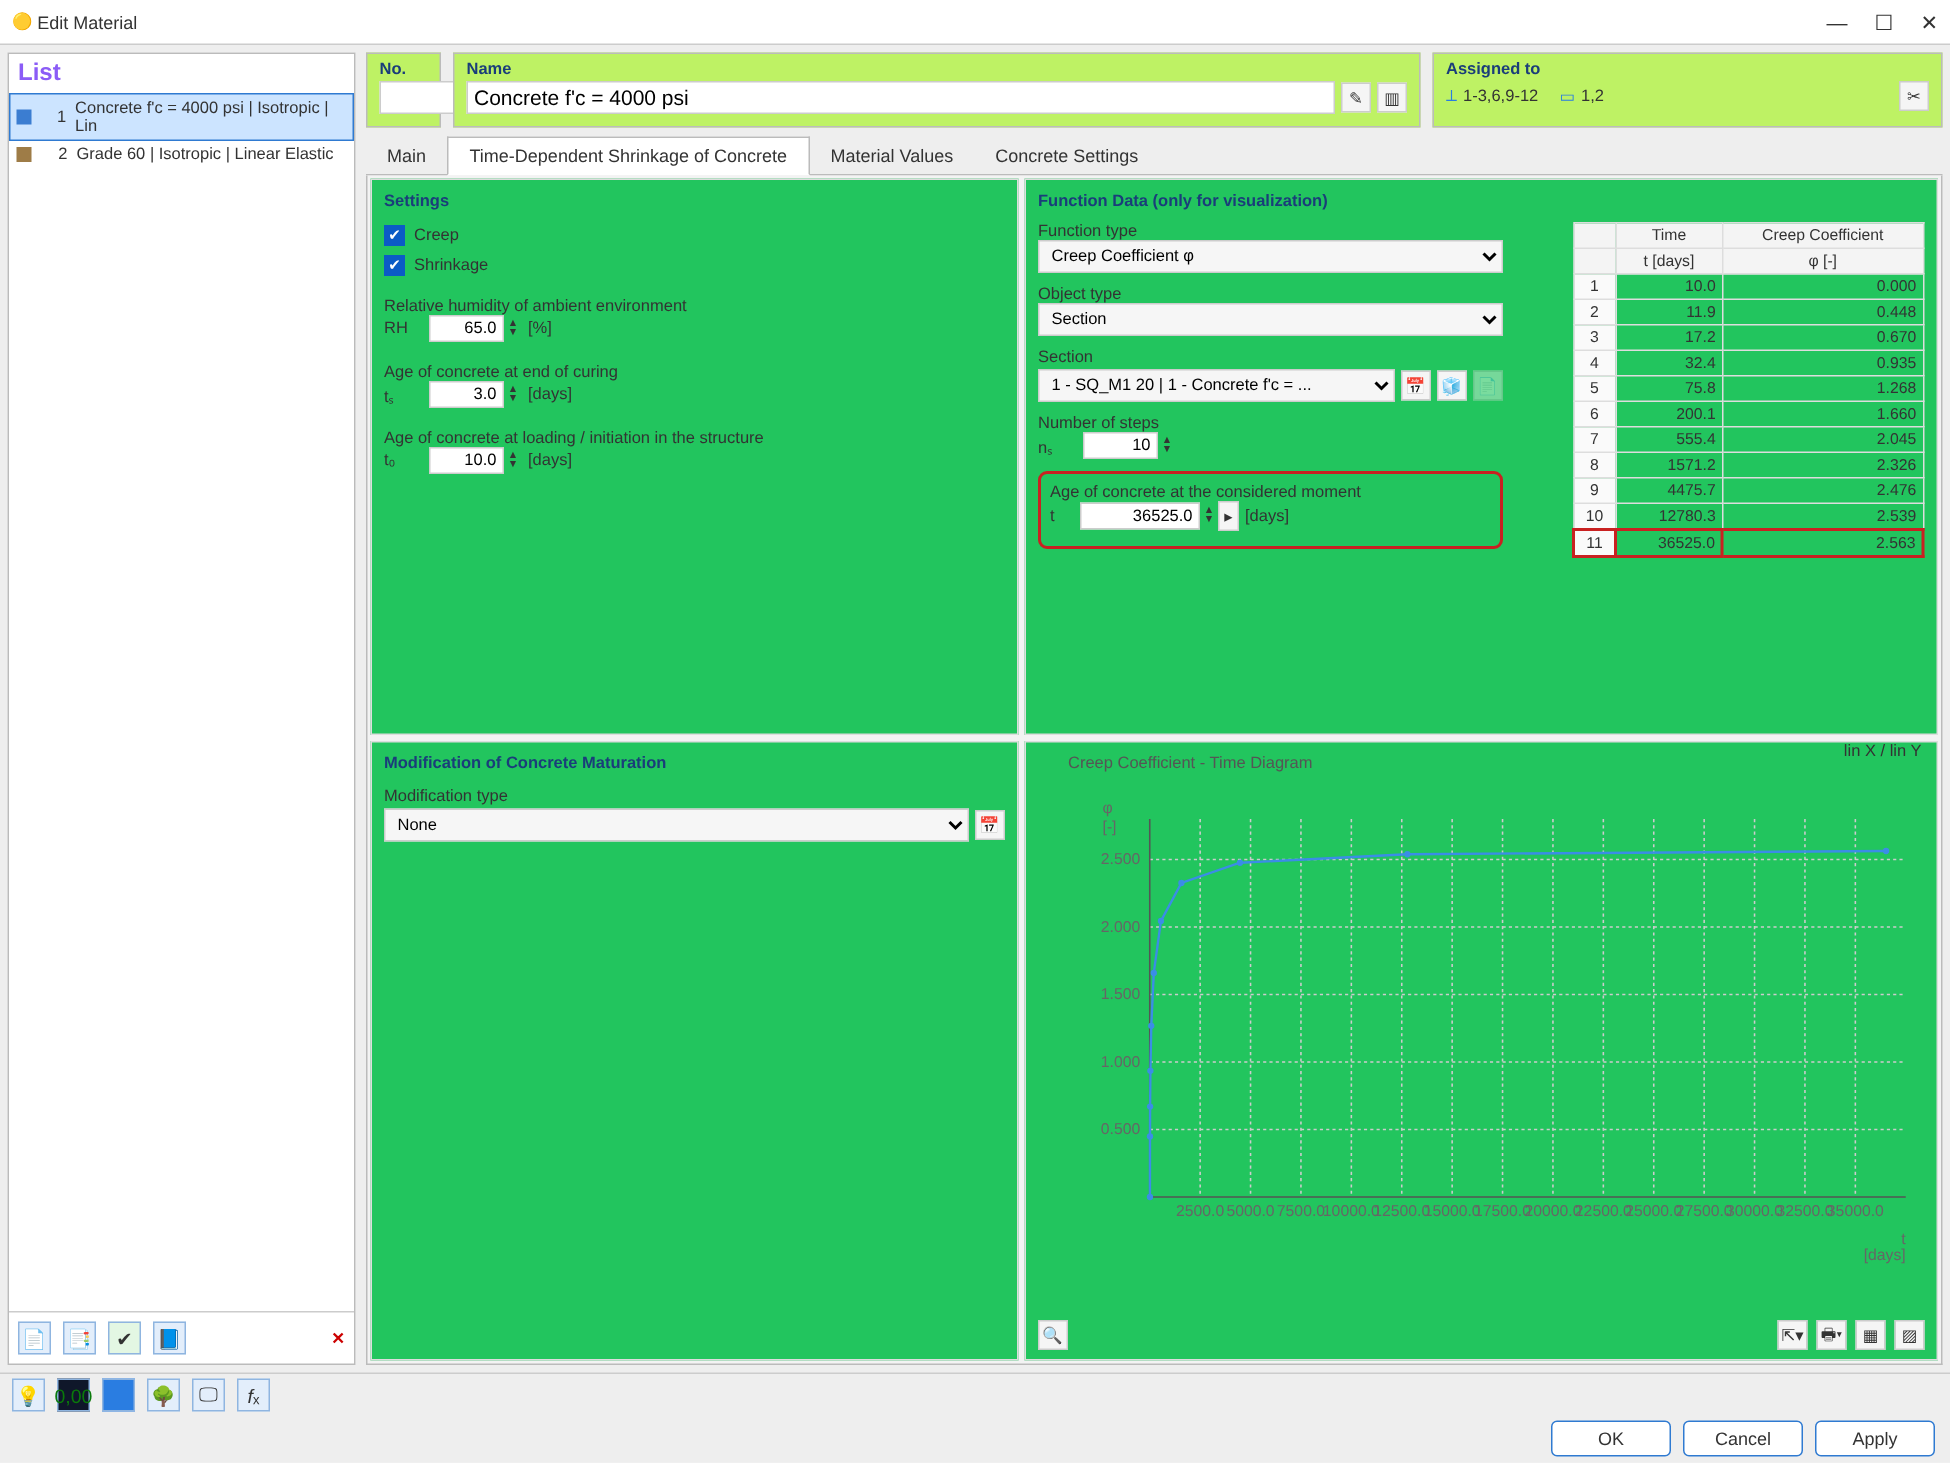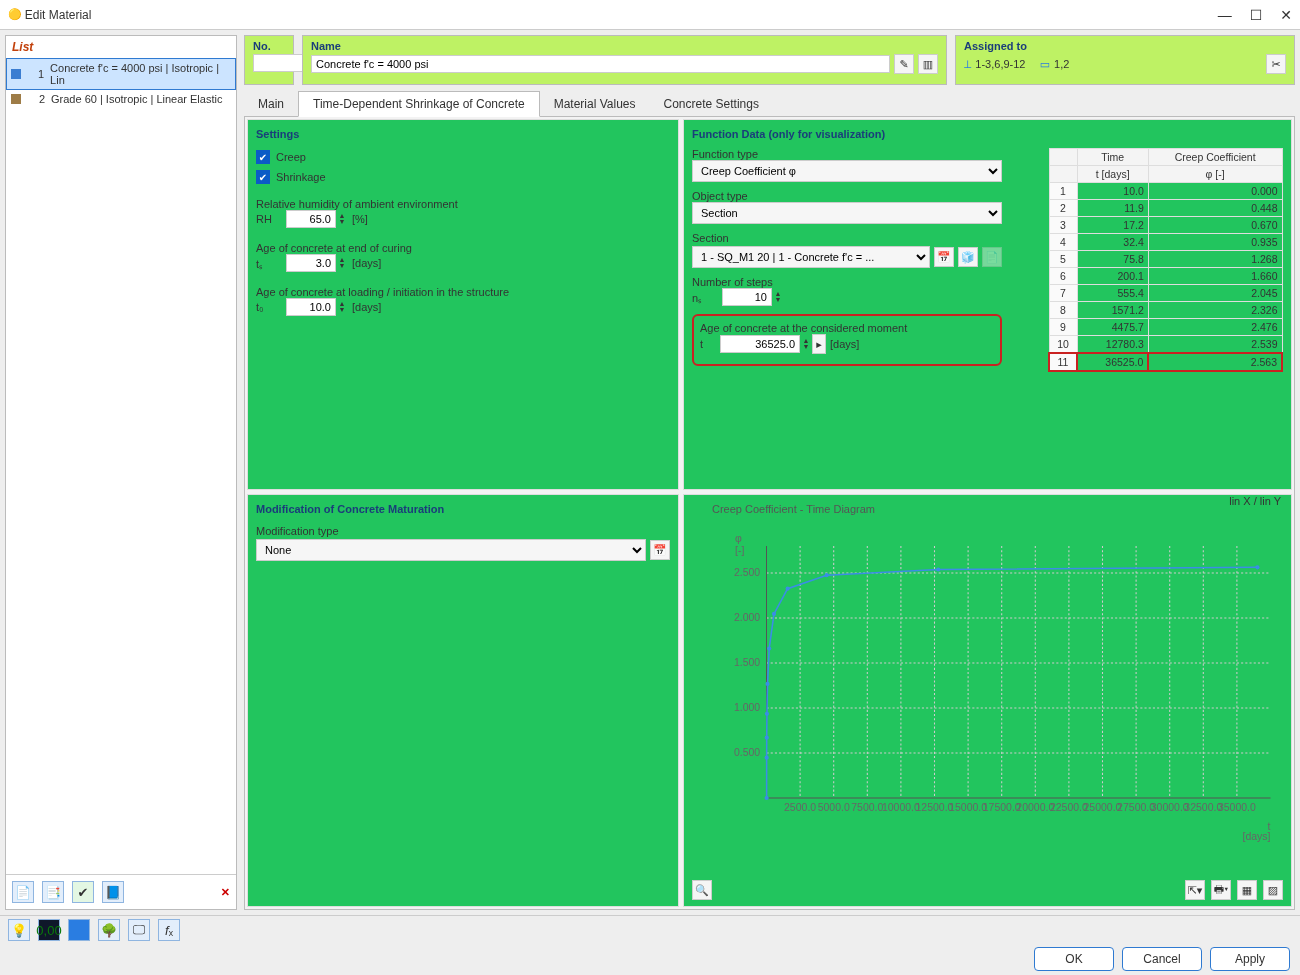--- a/index.html
+++ b/index.html
@@ -2,37 +2,37 @@
 <html><head>
 <meta charset="utf-8">
 <style>
 * { box-sizing: border-box; margin: 0; padding: 0; }
 body { font-family: "Segoe UI", Arial, sans-serif; font-size: 11px; background: #eee; color: #333; width: 1300px; height: 975px; overflow: hidden; position: relative; }
 .titlebar { height: 30px; background: #fff; display: flex; align-items: center; padding: 0 8px; border-bottom: 1px solid #ccc; }
 .titlebar .title-txt { font-size: 12px; }
 .titlebar .win-btns { margin-left: auto; display: flex; gap: 18px; font-size: 14px; }
 .body-area { position: absolute; top: 30px; left: 0; right: 0; bottom: 60px; background: #eee; }
 .list-panel { position: absolute; left: 5px; top: 5px; width: 232px; bottom: 5px; background: #fff; border: 1px solid #bbb; display: flex; flex-direction: column; }
-.section-hdr { color: #c2410c; font-weight: 600; padding: 4px 6px; font-size: 12px; font-style: italic; }
+.section-hdr { color: #8b5cf6; font-weight: 600; padding: 4px 6px; font-size: 16px; }
 .list-row { display: flex; align-items: center; padding: 2px 4px; border: 1px solid transparent; }
 .list-row.sel { background: #cce4ff; border: 1px solid #2f7ad1; }
 .list-row .num { width: 20px; text-align: right; margin-right: 6px; }
 .swatch { width: 10px; height: 10px; margin-right: 4px; }
 .list-tb { margin-top: auto; border-top: 1px solid #ccc; padding: 6px; display: flex; gap: 8px; align-items: center; }
 .tb-btn { width: 22px; height: 22px; border: 1px solid #8fb5e0; background: #e3eefb; display: flex; align-items: center; justify-content: center; font-size: 13px; }
 .red-x { color: #c00; margin-left: auto; font-weight: bold; }
 .main-panel { position: absolute; left: 244px; right: 5px; top: 5px; bottom: 5px; }
 .top-row { display: flex; gap: 8px; height: 50px; }
 .top-box { background: #bef264; border: 1px solid #bbb; padding: 4px 8px; display: flex; flex-direction: column; }
 .top-box.no { width: 50px; }
 .top-box.name { flex: 1; }
 .top-box.ass { width: 340px; }
 .lbl { color: #1a3d7a; font-weight: 600; font-size: 11px; }
 .fld-row { display: flex; align-items: center; gap: 4px; margin-top: 2px; }
-.fld-row input[type=text] { flex: 1; border: 1px solid #ccc; padding: 2px 4px; font-size: 11px; background: #fff; }
+.fld-row input[type=text] { flex: 1; border: 1px solid #ccc; padding: 2px 4px; font-size: 14px; background: #fff; }
 .ico-btn { width: 20px; height: 20px; border: 1px solid #ccc; background: #f5f5f5; font-size: 11px; display:flex; align-items:center; justify-content:center;}
 .tabbar { height: 26px; display: flex; align-items: end; margin-top: 6px; border-bottom: 1px solid #bbb; }
 .tab { padding: 5px 14px; font-size: 12px; cursor: pointer; }
 .tab.active { background: #fff; border: 1px solid #bbb; border-bottom: 1px solid #fff; position: relative; top: 1px; }
 .content { background: #f3f3f3; border: 1px solid #bbb; border-top: none; position: absolute; top: 82px; left: 0; right: 0; bottom: 0; display: grid; grid-template-columns: 436px 1fr; grid-template-rows: 375px 1fr; }
 .panel { background: #22c55e; border: 1px solid #ddd; margin: 2px; padding: 8px; overflow: hidden; }
 .form-line { display: flex; align-items: center; margin-bottom: 4px; }
 .form-lbl { font-size: 11px; }
 .chk { display: flex; align-items: center; gap: 6px; margin-bottom: 6px; }
 .chk-box { width: 14px; height: 14px; background: #0b5bc6; display: flex; align-items: center; justify-content:center; color:#fff; font-size:10px; }

